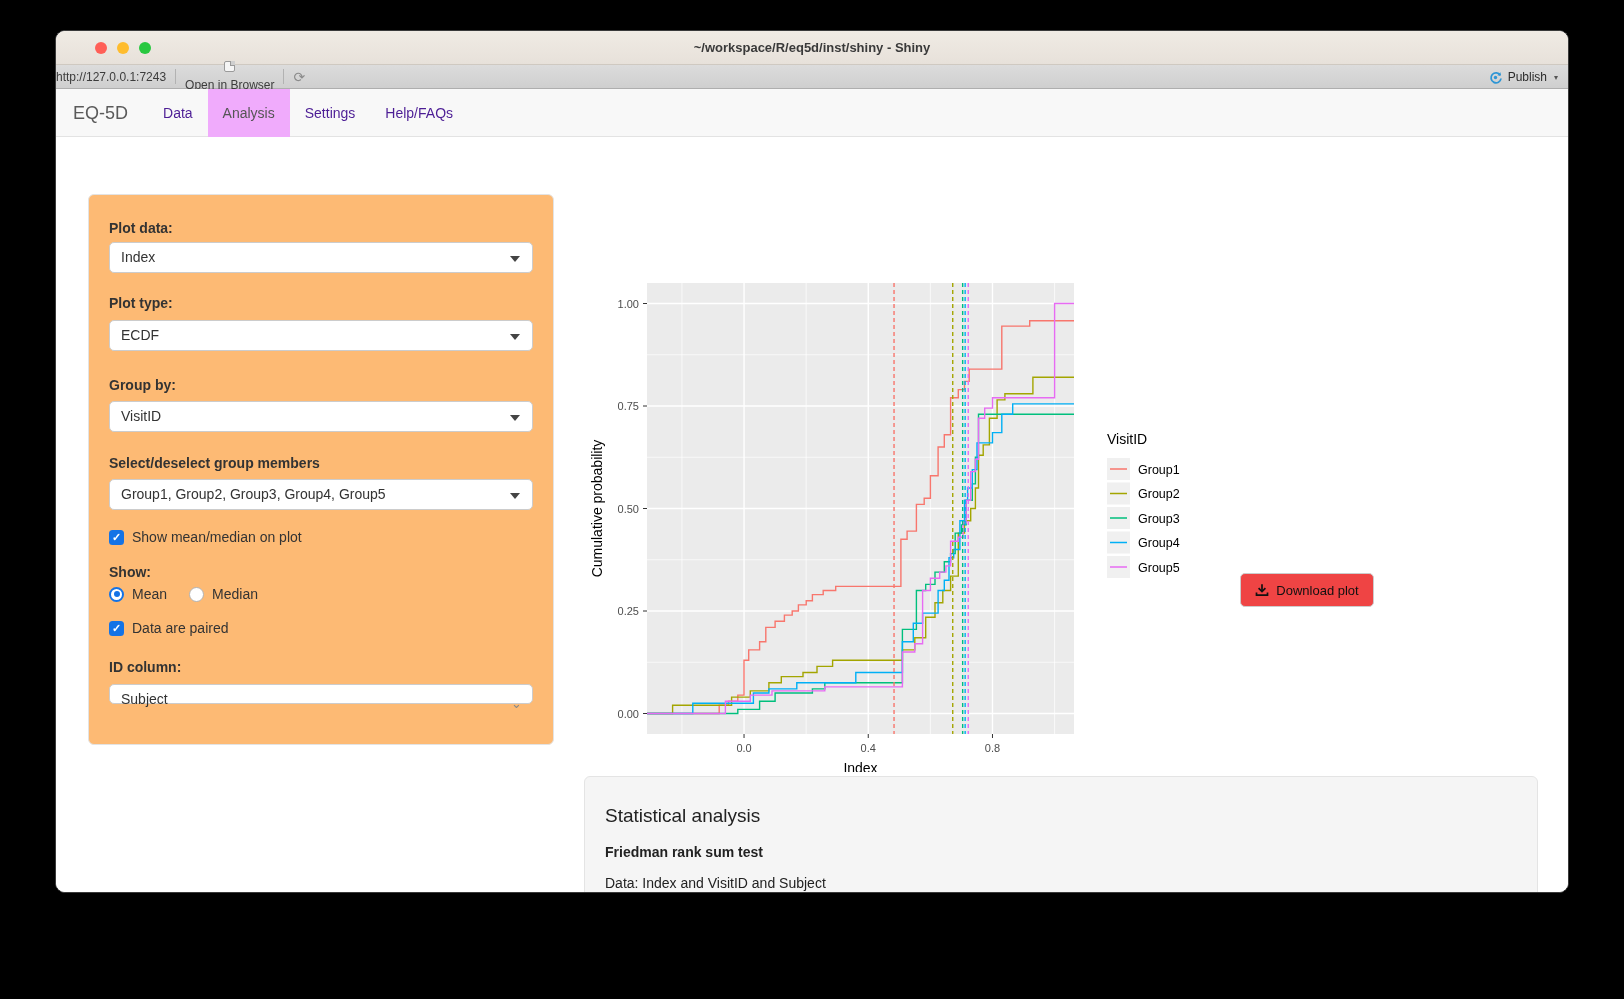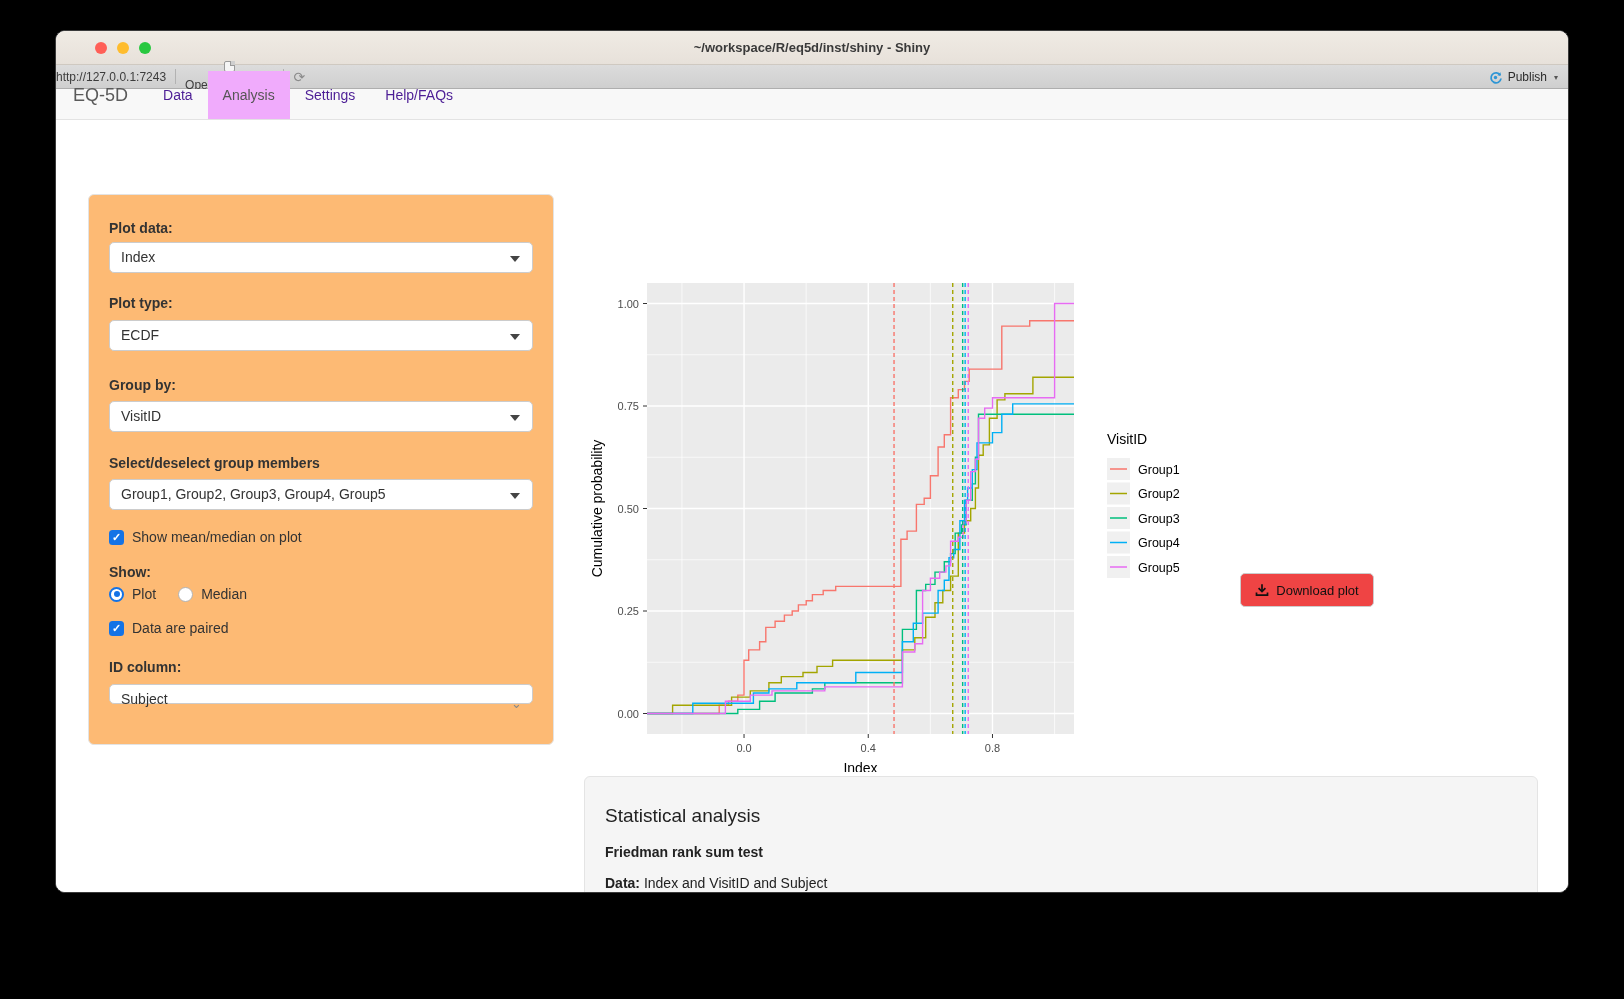--- a/index.html
+++ b/index.html
@@ -31,22 +31,22 @@
   .page-icon { width:11px; height:11px; background:#f5f5f5; border:1px solid #9a9a9a; border-radius:2px;
     position:relative; }
   .page-icon::after { content:""; position:absolute; right:-1px; top:-1px; width:4px; height:4px;
     background:#cfcfcf; border-left:1px solid #9a9a9a; border-bottom:1px solid #9a9a9a; }
   #reload-btn { color:#8b8b8b; font-size:14px; line-height:1; }
   #publish-group { position:absolute; right:10px; top:0; height:24px; display:flex; align-items:center; gap:5px; }
   #publish-label { font-size:12px; color:#2b2b2b; }
   #publish-caret { font-size:8px; color:#555; margin-left:2px; }
 
   
-  #navbar { position:absolute; left:0; top:58px; right:0; height:31px; background:#f8f8f8;
-    border-bottom:1px solid #e3e3e3; display:flex; align-items:flex-end; }
+  #navbar { position:absolute; left:0; top:58px; right:0; height:48px; background:#f8f8f8;
+    border-bottom:1px solid #e3e3e3; display:flex; align-items:flex-start; }
   #brand { padding:0 20px 0 17px; line-height:48px; font-size:18px; color:#5a5a5a; }
   .tab { line-height:48px; padding:0 15px; font-size:14px; color:#4c1d95; cursor:pointer; }
   .tab.active { background:#f0abfc; color:#555; }
 
   
   #content { position:absolute; left:0; top:106px; right:0; bottom:0; background:#fff; }
 
   
   #sidebar { position:absolute; left:32px; top:57px; width:466px; height:551px;
     background:#fdba74; border:1px solid #e3e3e3; border-radius:6px; }
@@ -70,21 +70,21 @@
   #plot-svg { position:absolute; left:528px; top:135px; }
   #download-btn { position:absolute; left:1184px; top:436px; width:134px; height:34px;
     background:#ef4444; border:1px solid #ccc; border-radius:5px; display:flex; align-items:center;
     justify-content:center; gap:7px; font-size:13px; color:#111; cursor:pointer; }
 
   
   #stats-panel { position:absolute; left:528px; top:639px; width:954px; height:202px;
     background:#f5f5f5; border:1px solid #e4e4e4; border-radius:6px; padding:28px 20px 0 20px; }
   #stats-title { font-size:19px; font-weight:normal; color:#222; margin-bottom:17px; }
   .stats-line { font-size:14px; color:#222; margin-bottom:15px; }
-  .stats-line b { font-weight:bold; }
+  .stats-line b { font-weight:normal; }
 </style>
 </head>
 <body>
 
 <div id="window">
 
   <div id="titlebar">
     <div id="tl-red" class="traffic"></div>
     <div id="tl-yellow" class="traffic"></div>
     <div id="tl-green" class="traffic"></div>
@@ -147,21 +147,21 @@
       </div>
 
       <div class="chk-row" style="top:334px">
         <span class="chkbox">✓</span>
         <span>Show mean/median on plot</span>
       </div>
 
       <div class="fld-label" style="top:369px">Show:</div>
       <div class="chk-row" style="top:391px">
         <span class="radio on"></span>
-        <span>Plot</span>
+        <span>Mean</span>
         <span style="width:6px"></span>
         <span class="radio"></span>
         <span>Median</span>
       </div>
 
       <div class="chk-row" style="top:425px">
         <span class="chkbox">✓</span>
         <span>Data are paired</span>
       </div>
 

